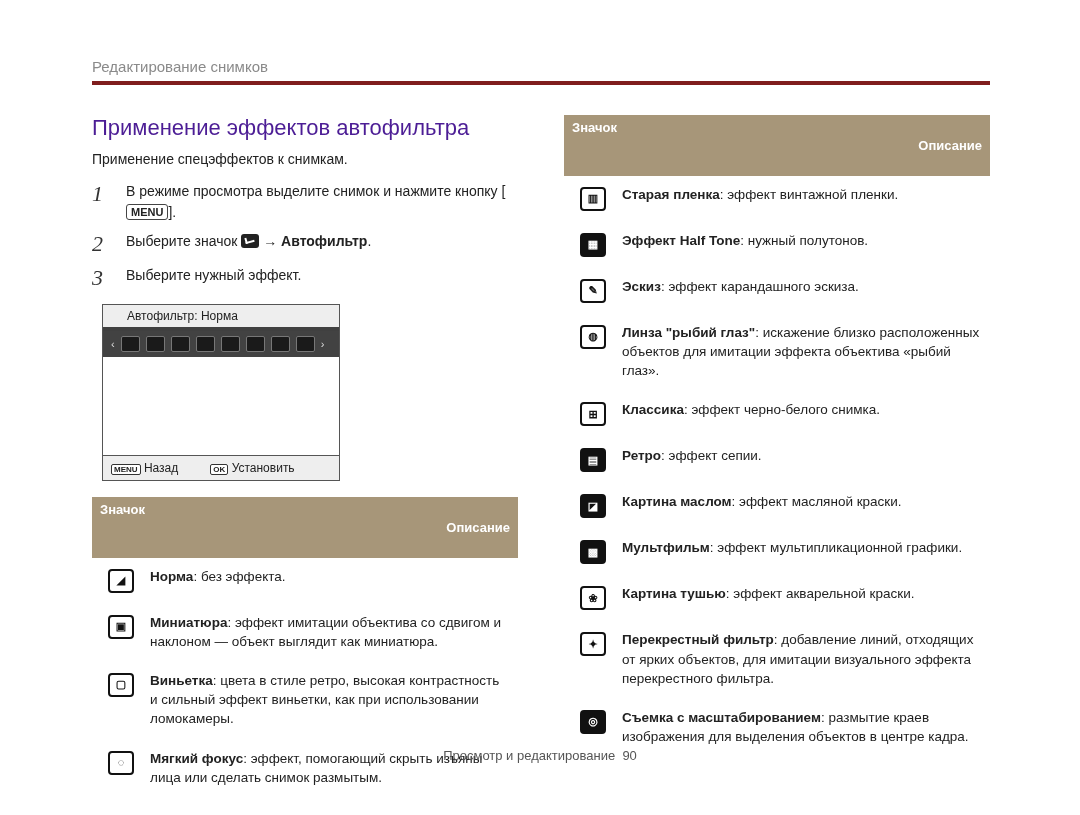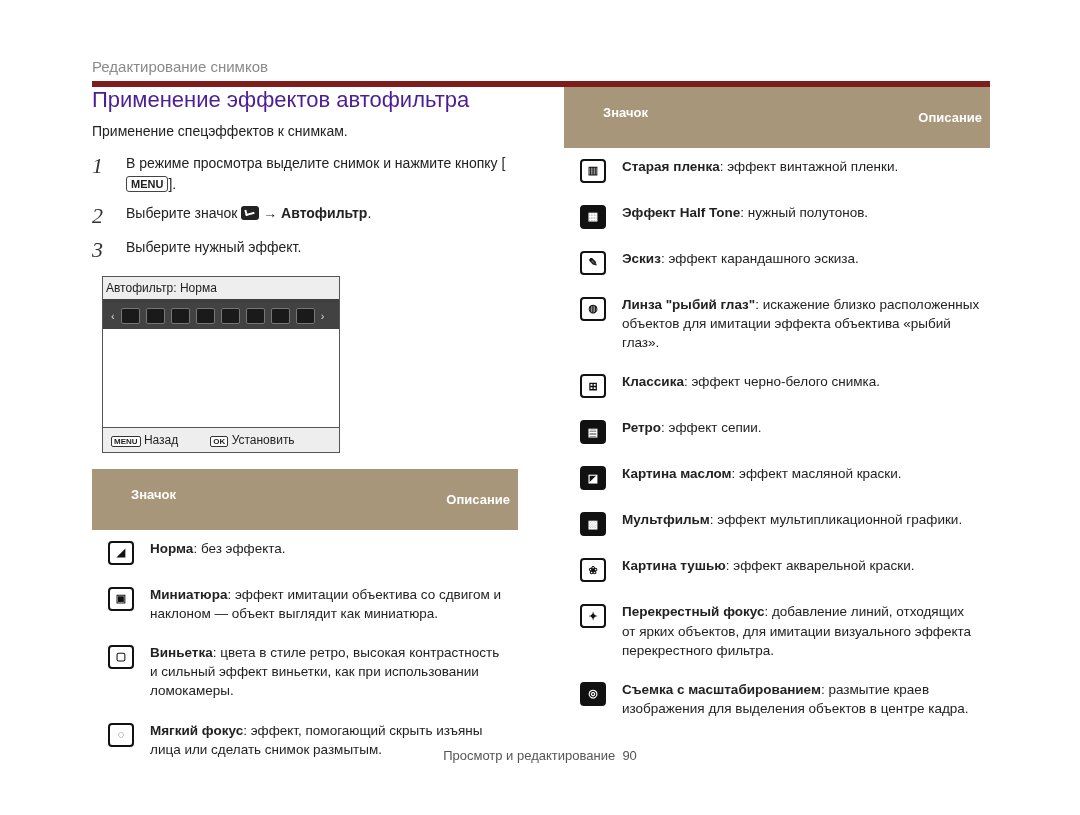--- a/index.html
+++ b/index.html
@@ -12,22 +12,23 @@
     width: 1080px;
     height: 815px;
     position: relative;
   }
   .page {
     padding: 58px 90px 0 92px;
   }
   .breadcrumb {
     color: #8a8a8a;
     font-size: 15px;
-    border-bottom: 6px solid #7f1d1d;
+    border-bottom: 4px solid #7f1d1d;
     padding-bottom: 6px;
+    margin-bottom: 30px;
   }
   .cols {
     display: flex;
     gap: 46px;
   }
   .col {
     flex: 1;
     min-width: 0;
   }
   .h2 {
@@ -92,21 +93,21 @@
   
   .preview {
     width: 236px;
     border: 1px solid #555;
     margin: 4px 0 16px 10px;
     font-size: 12px;
   }
   .pv-top {
     background: #eee;
     border-bottom: 4px solid #404040;
-    padding: 4px 3px;
+    padding: 4px 24px;
   }
   .pv-strip {
     background: #424242;
     padding: 5px 8px;
     display: flex;
     align-items: center;
     gap: 6px;
   }
   .pv-arrow { color: #ddd; font-size: 11px; }
   .pv-ic {
@@ -140,22 +141,21 @@
   
   .tbl-header {
     background: #a79679;
     color: #fff;
     display: flex;
     font-size: 13px;
     font-weight: bold;
   }
   .tbl-header .th-icon {
     width: 58px;
-    padding: 18px 8px;
-    margin-left: 31px;
+    padding: 5px 8px;
   }
   .tbl-header .th-desc {
     flex: 1;
     padding: 23px 8px;
     text-align: right;
   }
   .row {
     display: flex;
     border-bottom: 1px solid transparent;
     padding: 9px 0 10px 0;
@@ -338,21 +338,21 @@
           <div class="row">
             <div class="cell-icon">
               <div class="glyph">❀</div>
             </div>
             <div class="cell-desc"><span class="bold">Картина тушью</span><span>: эффект акварельной краски.</span></div>
           </div>
           <div class="row">
             <div class="cell-icon">
               <div class="glyph">✦</div>
             </div>
-            <div class="cell-desc"><span class="bold">Перекрестный фокус</span><span>: добавление линий, отходящих от ярких объектов, для имитации визуального эффекта перекрестного фильтра.</span></div>
+            <div class="cell-desc"><span class="bold">Перекрестный фильтр</span><span>: добавление линий, отходящих от ярких объектов, для имитации визуального эффекта перекрестного фильтра.</span></div>
           </div>
           <div class="row">
             <div class="cell-icon">
               <div class="glyph g-solid">◎</div>
             </div>
             <div class="cell-desc"><span class="bold">Съемка с масштабированием</span><span>: размытие краев изображения для выделения объектов в центре кадра.</span></div>
           </div>
         </div>
     </div>
   </div>

